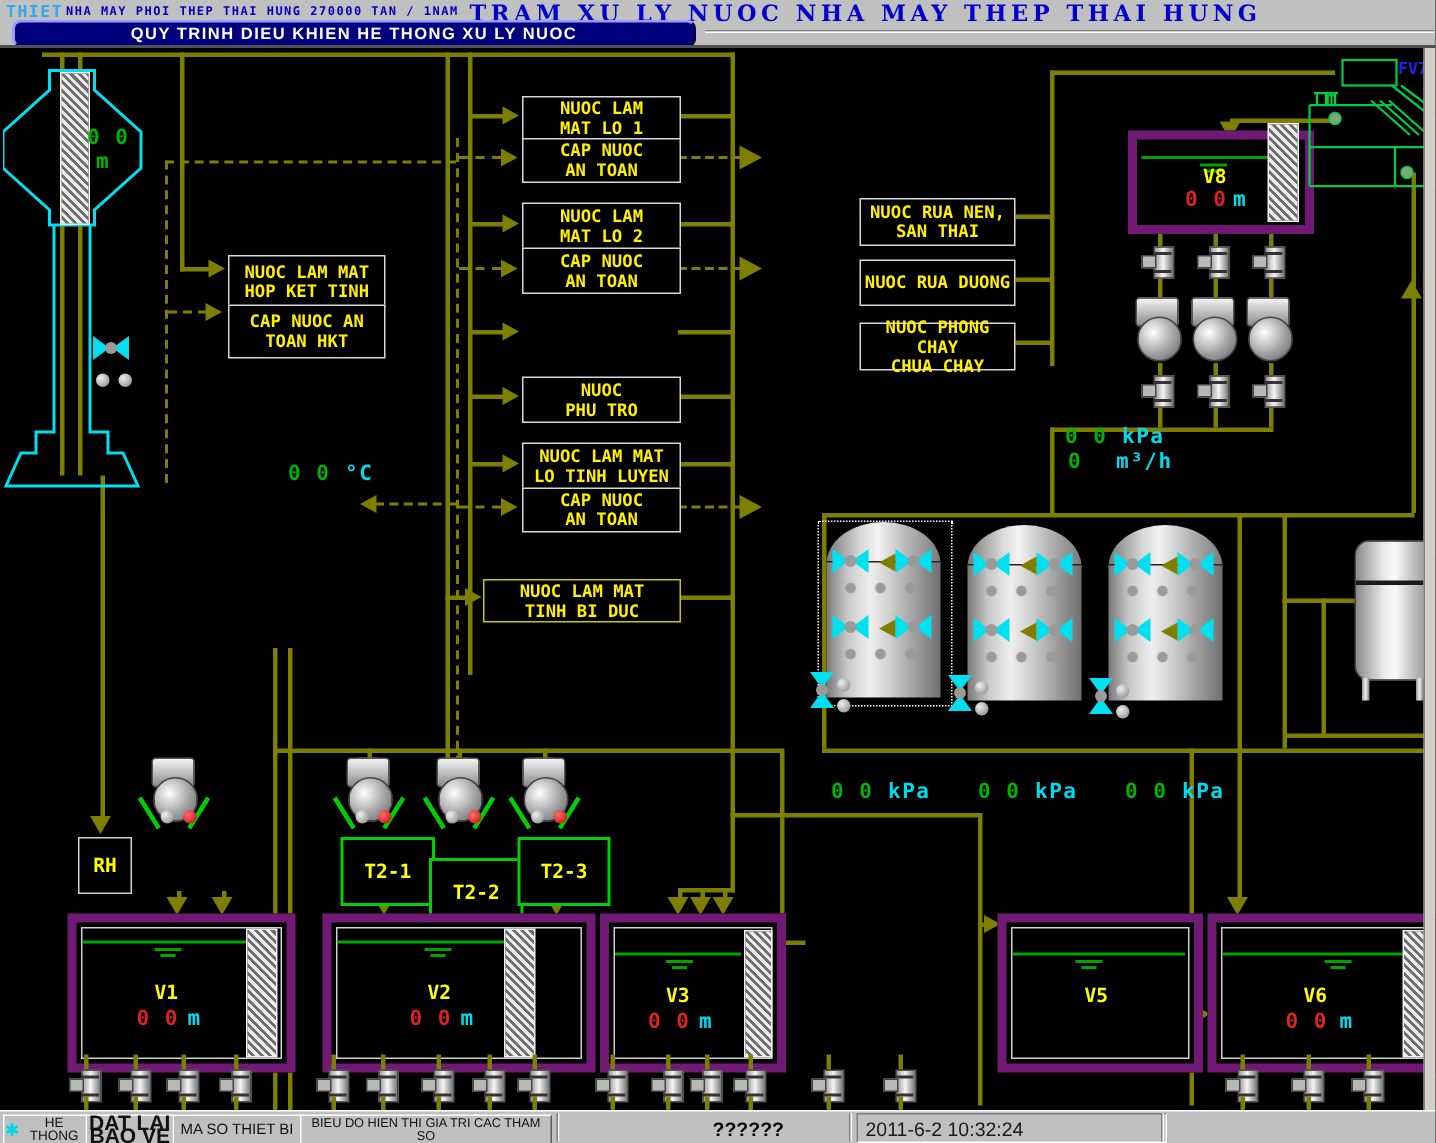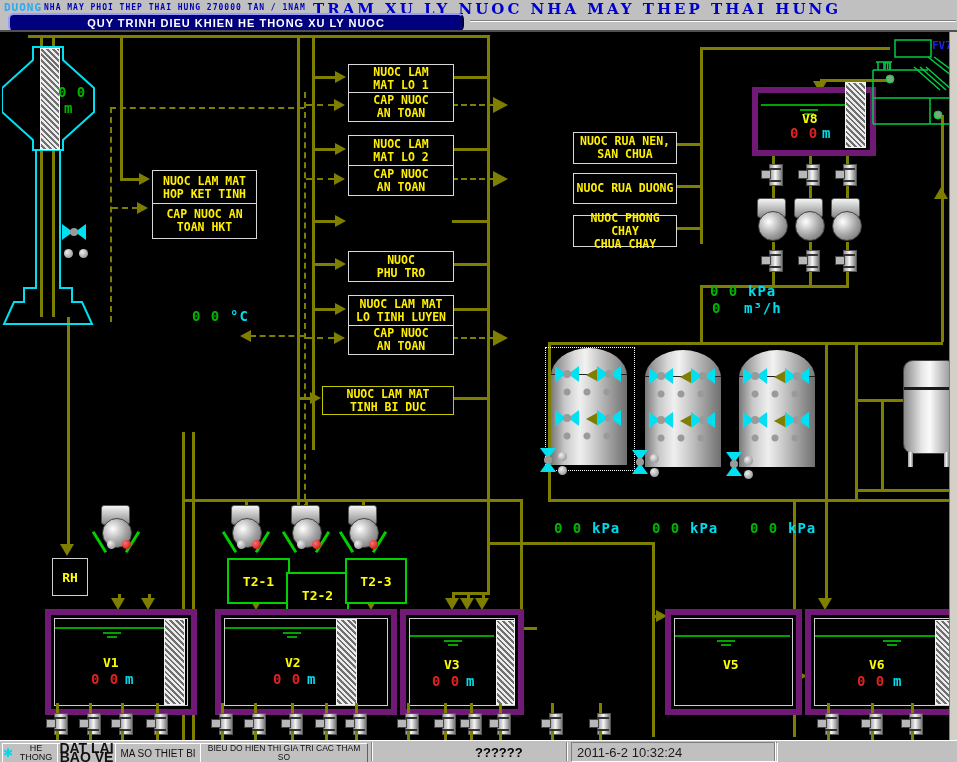--- a/index.html
+++ b/index.html
@@ -99,21 +99,21 @@
            color:#1a1a1a;font:13px "Liberation Sans",sans-serif;display:flex;align-items:center;padding-left:5px;}
   .msg{position:absolute;color:#000;font:bold 13px "Liberation Sans",sans-serif;}
   .fv7{position:absolute;color:#2222ee;font:bold 11px "DejaVu Sans Mono",monospace;}
   .gm{position:absolute;color:#00cc44;font:bold 12px "DejaVu Sans Mono",monospace;}
 </style>
 </head>
 <body>
 
 <div id="screen">
 
-  <span class="px logo" style="left:4px;top:1px">DUONG</span>
+  <span class="px logo" style="left:4px;top:1px">THIET</span>
   <span class="px plantline" style="left:44px;top:3px">NHA MAY PHOI THEP THAI HUNG  270000 TAN / 1NAM</span>
   <span class="px bigtitle" style="left:313px;top:0px">TRAM XU LY NUOC NHA MAY  THEP THAI HUNG</span>
   <div class="px screenbtn" style="left:8px;top:13px;width:452px;height:15px">QUY TRINH DIEU KHIEN HE THONG XU LY NUOC</div>
   <div class="px groove-h" style="left:470px;top:20px;width:486px"></div>
 
   <div id="main">
 
     <div>
       <div class="ph" style="left:28px;top:3px;width:462px"></div>
       <div class="pv" style="left:40px;top:3px;height:282px"></div>
@@ -302,21 +302,21 @@
       <span>CAP NUOC</span>
         <span>AN TOAN</span>
     </div>
     <div class="pbox ybord" style="left:322px;top:354px;width:130px;height:27px">
       <span>NUOC LAM MAT</span>
         <span>TINH BI DUC</span>
     </div>
 
     <div class="pbox" style="left:573px;top:100px;width:102px;height:30px">
       <span>NUOC RUA NEN,</span>
-        <span>SAN CHUA</span>
+        <span>SAN THAI</span>
     </div>
     <div class="pbox" style="left:573px;top:183px;width:102px;height:30px">
       <span>NUOC PHONG CHAY</span>
         <span>CHUA CHAY</span>
     </div>
     <div class="pbox" style="left:573px;top:141px;width:102px;height:29px">
       <span>NUOC RUA DUONG</span>
     </div>
 
     <div class="tank" style="left:752px;top:55px;width:112px;height:57px">

